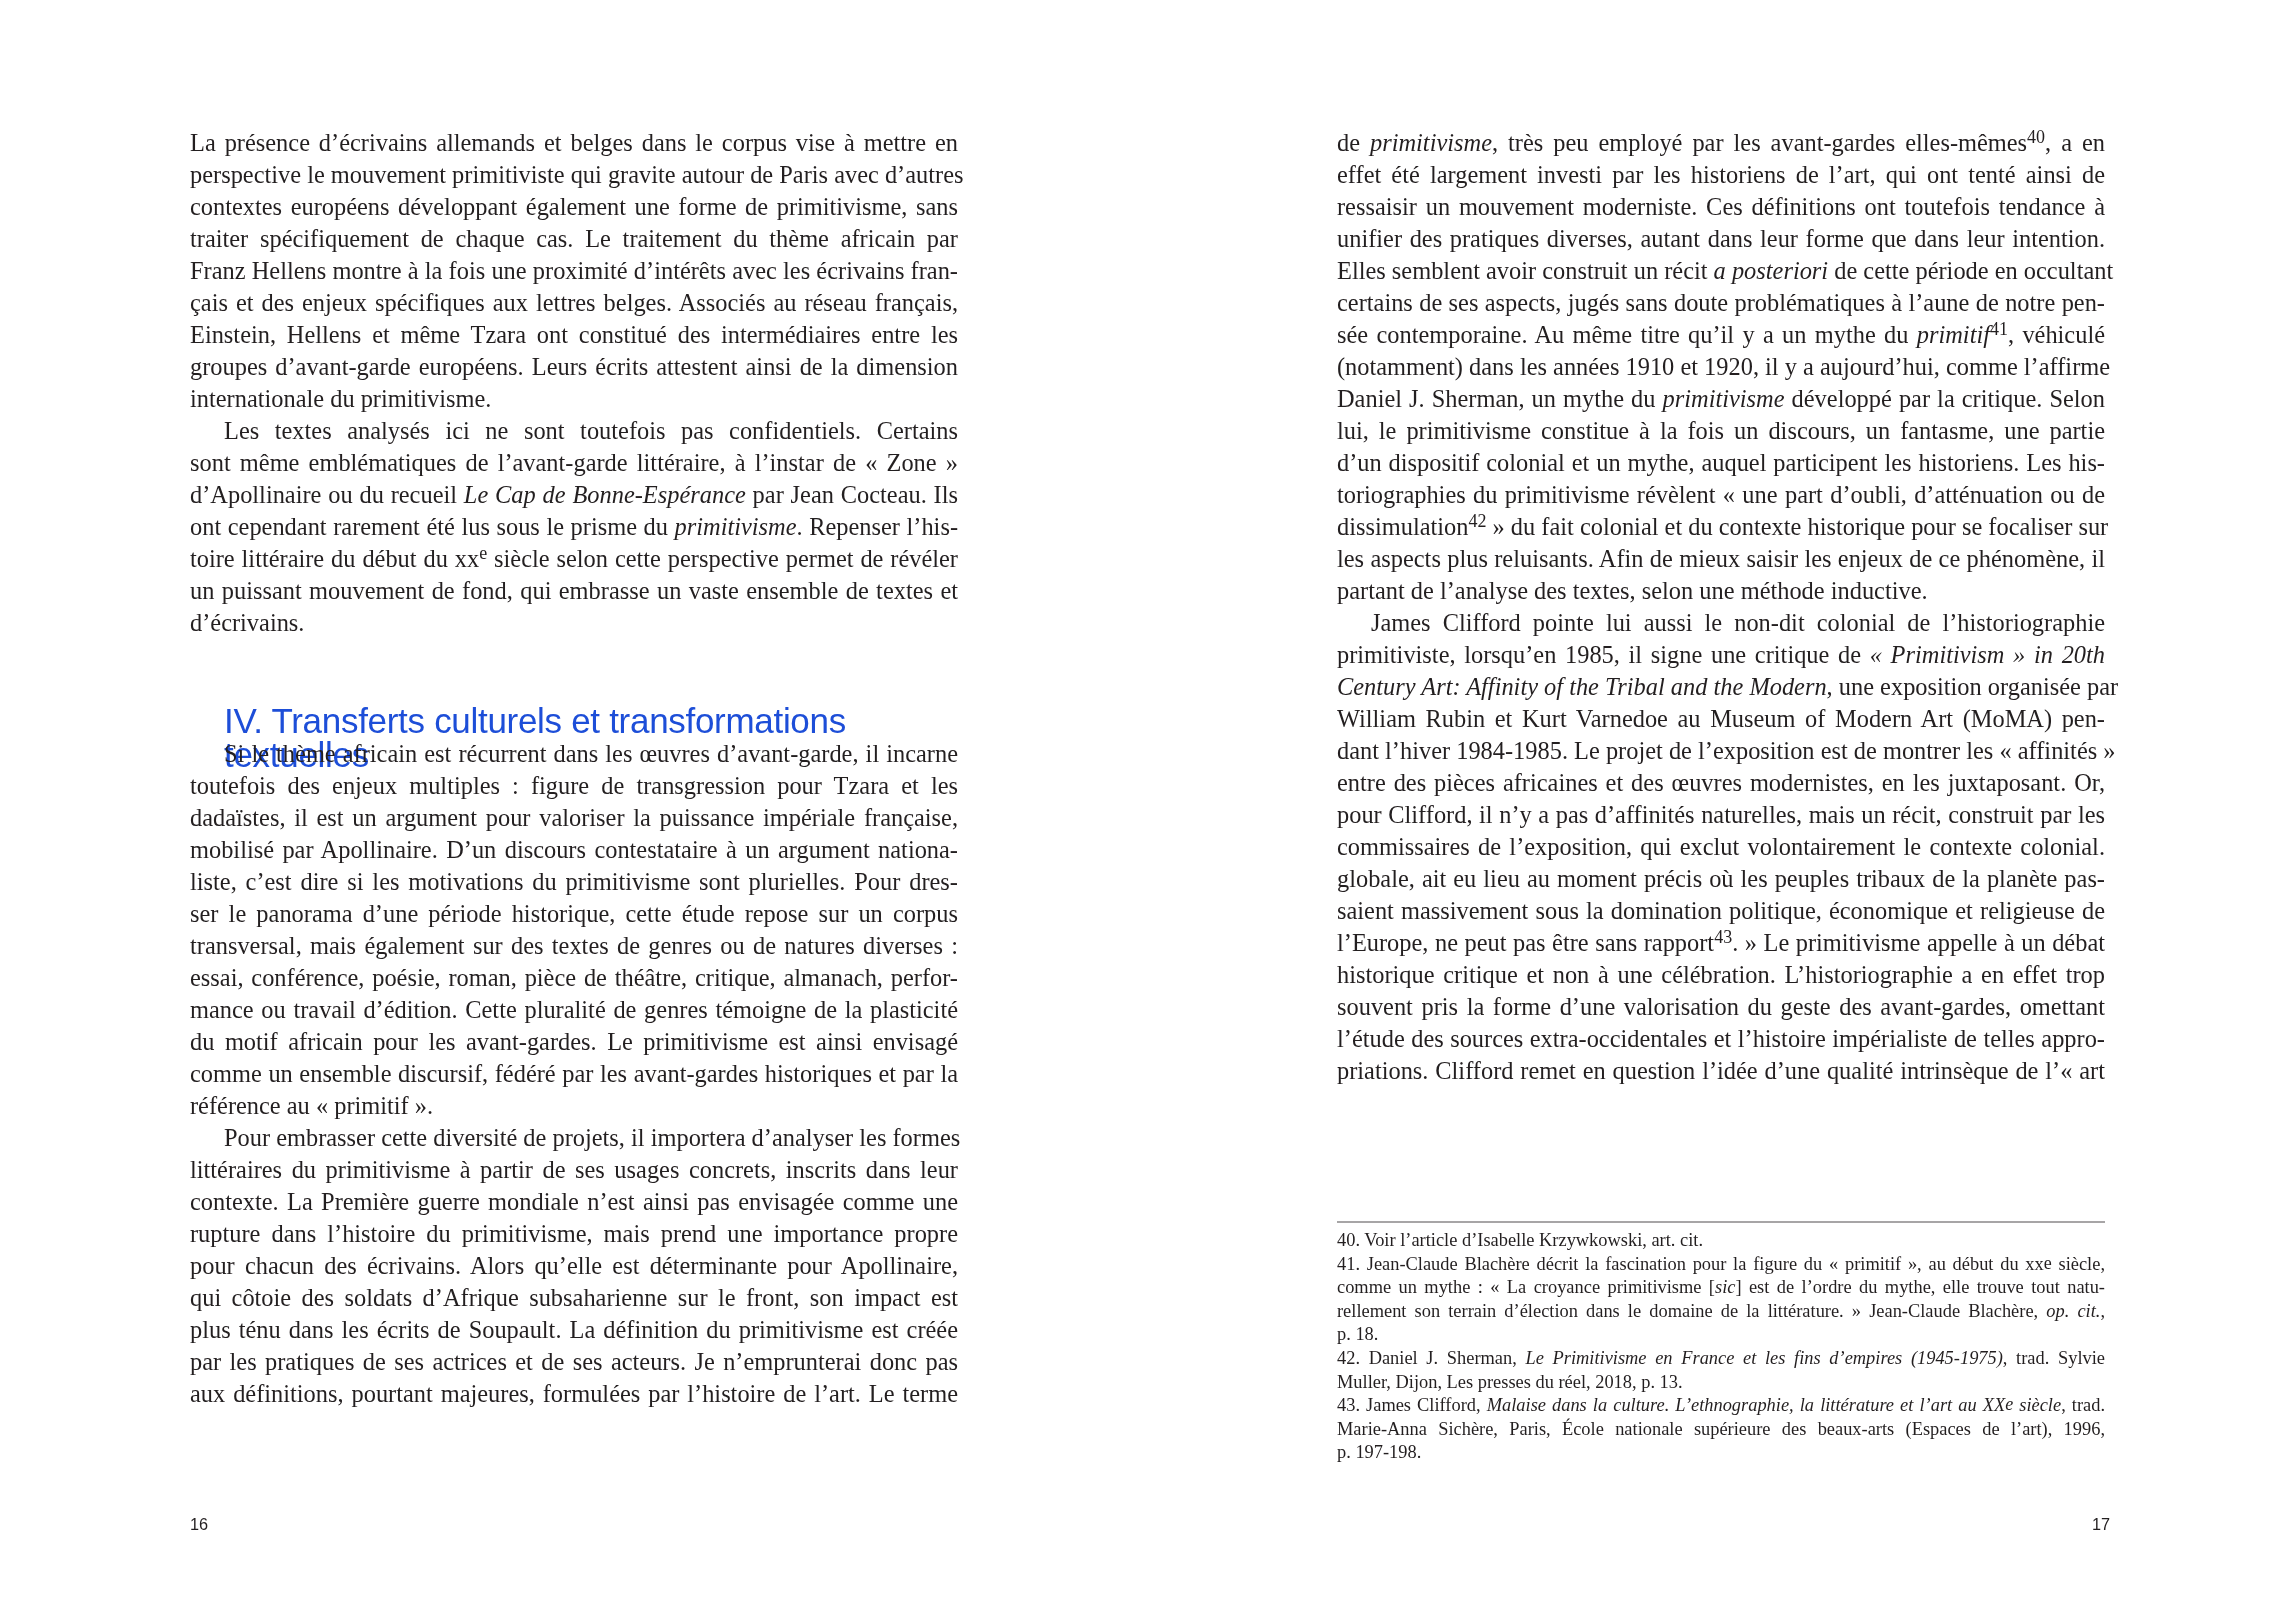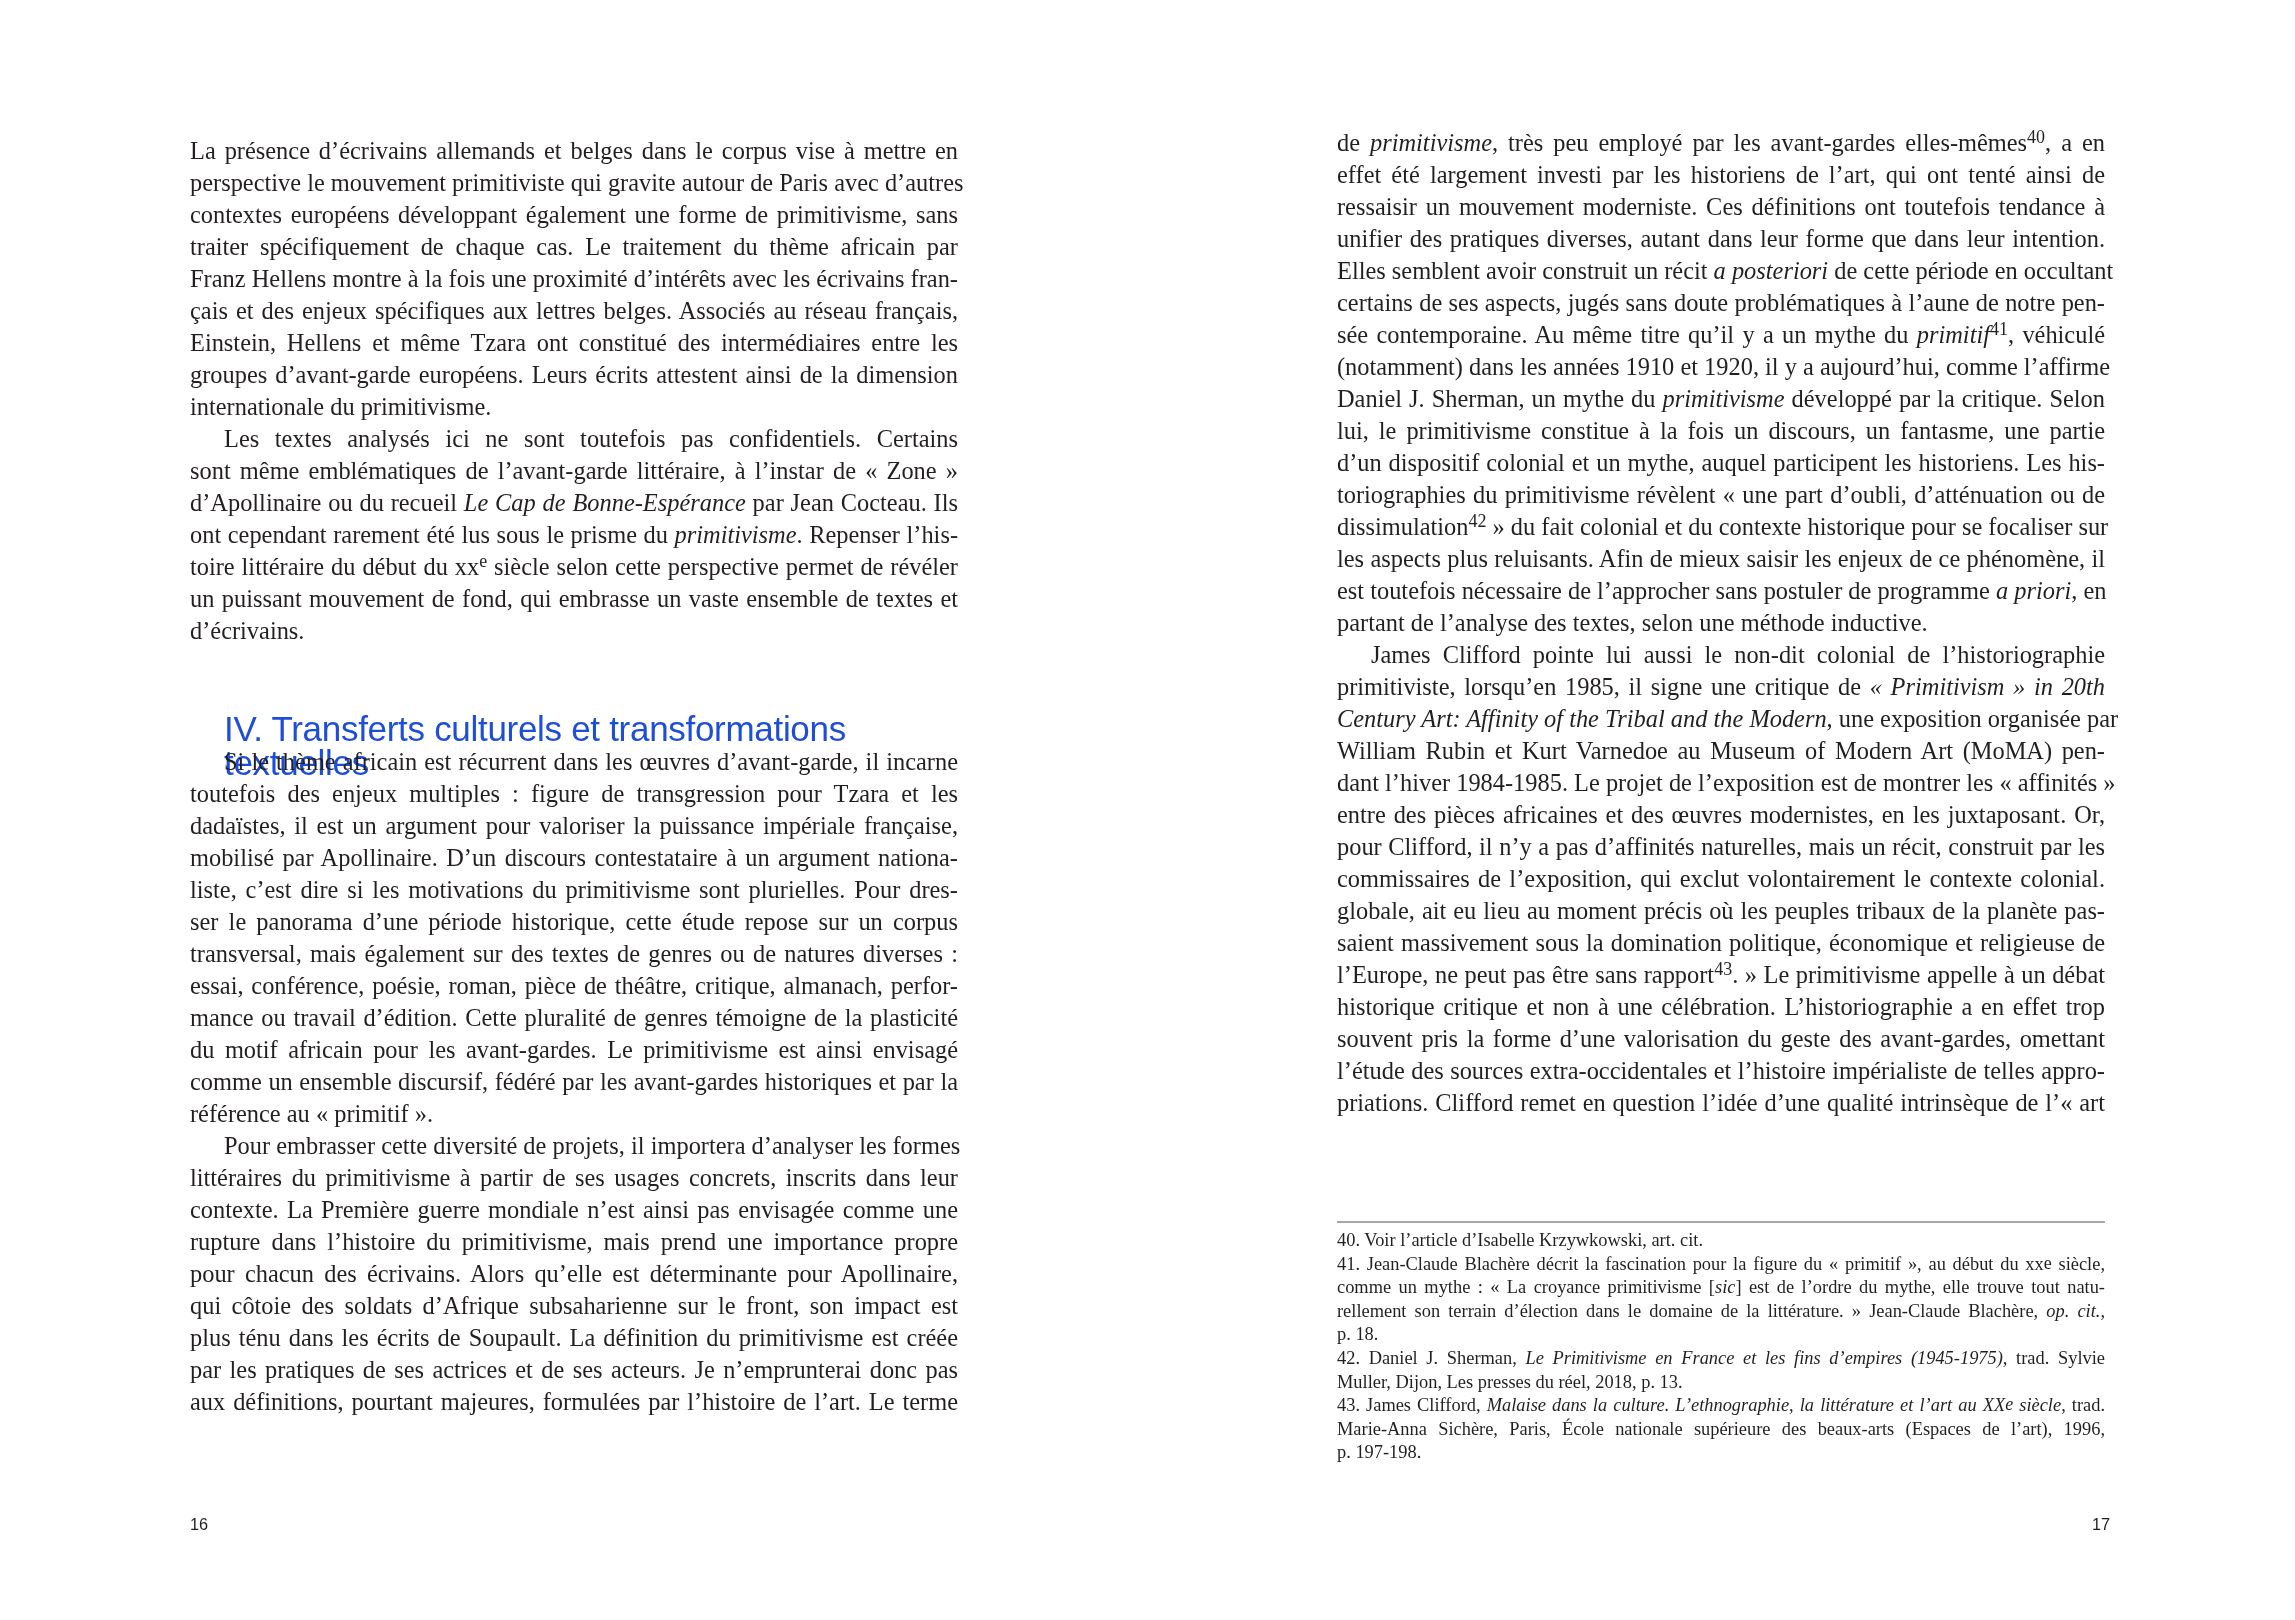--- a/index.html
+++ b/index.html
@@ -2,21 +2,21 @@
 <html style="font-size:13.7px"><head>
 <meta charset="utf-8">
 <style>
   html, body { margin:0; padding:0; background:#ffffff; }
   body { width:2295px; height:1621px; position:relative; overflow:hidden;
          font-family:"Liberation Serif", "DejaVu Serif", serif; color:#231f20; }
   .page { position:absolute; top:0; height:1621px; }
   .page-left { left:0; width:1147px; }
   .page-right { left:1147px; width:1148px; }
   .col { position:absolute; }
-  .col-left { left:190px; top:127px; width:768px;margin-top:8px; }
+  .col-left { left:190px; top:127px; width:768px; }
   .col-right { left:190px; top:127px; width:768px; }
   .line { display:block; height:32px; line-height:32px; font-size:24.4px;
           text-align:justify; text-align-last:justify; white-space:nowrap; }
   .line.last { text-align-last:left; }
   .line.indent { padding-left:34px; }
   .gap-section { height:65px; }
   .heading { font-family:"Liberation Sans", "DejaVu Sans", sans-serif; font-size:35px;
              height:34px; line-height:34px; padding-left:34px; letter-spacing:-0.3px; color:#1d4ed8; }
   i { font-style:italic; }
   sup { font-size:18px; vertical-align:top; line-height:0; position:relative; top:10.3px; }
@@ -96,21 +96,20 @@
         <span class="line">Elles semblent avoir construit un récit <i>a posteriori</i> de cette période en occultant</span>
         <span class="line">certains de ses aspects, jugés sans doute problématiques à l’aune de notre pen-</span>
         <span class="line">sée contemporaine. Au même titre qu’il y a un mythe du <i>primitif</i><sup>41</sup>, véhiculé</span>
         <span class="line">(notamment) dans les années 1910 et 1920, il y a aujourd’hui, comme l’affirme</span>
         <span class="line">Daniel J. Sherman, un mythe du <i>primitivisme</i> développé par la critique. Selon</span>
         <span class="line">lui, le primitivisme constitue à la fois un discours, un fantasme, une partie</span>
         <span class="line">d’un dispositif colonial et un mythe, auquel participent les historiens. Les his-</span>
         <span class="line">toriographies du primitivisme révèlent « une part d’oubli, d’atténuation ou de</span>
         <span class="line">dissimulation<sup>42</sup> » du fait colonial et du contexte historique pour se focaliser sur</span>
         <span class="line">les aspects plus reluisants. Afin de mieux saisir les enjeux de ce phénomène, il</span>
-        <span class="line">est toutefois nécessaire de l’approcher sans postuler de programme <i>a priori</i>, en</span>
         <span class="line last">partant de l’analyse des textes, selon une méthode inductive.</span>
       </div>
     <div>
         <span class="line indent">James Clifford pointe lui aussi le non-dit colonial de l’historiographie</span>
         <span class="line">primitiviste, lorsqu’en 1985, il signe une critique de <i>« Primitivism » in 20th</i></span>
         <span class="line"><i>Century Art: Affinity of the Tribal and the Modern</i>, une exposition organisée par</span>
         <span class="line">William Rubin et Kurt Varnedoe au Museum of Modern Art (MoMA) pen-</span>
         <span class="line">dant l’hiver 1984-1985. Le projet de l’exposition est de montrer les « affinités »</span>
         <span class="line">entre des pièces africaines et des œuvres modernistes, en les juxtaposant. Or,</span>
         <span class="line">pour Clifford, il n’y a pas d’affinités naturelles, mais un récit, construit par les</span>

